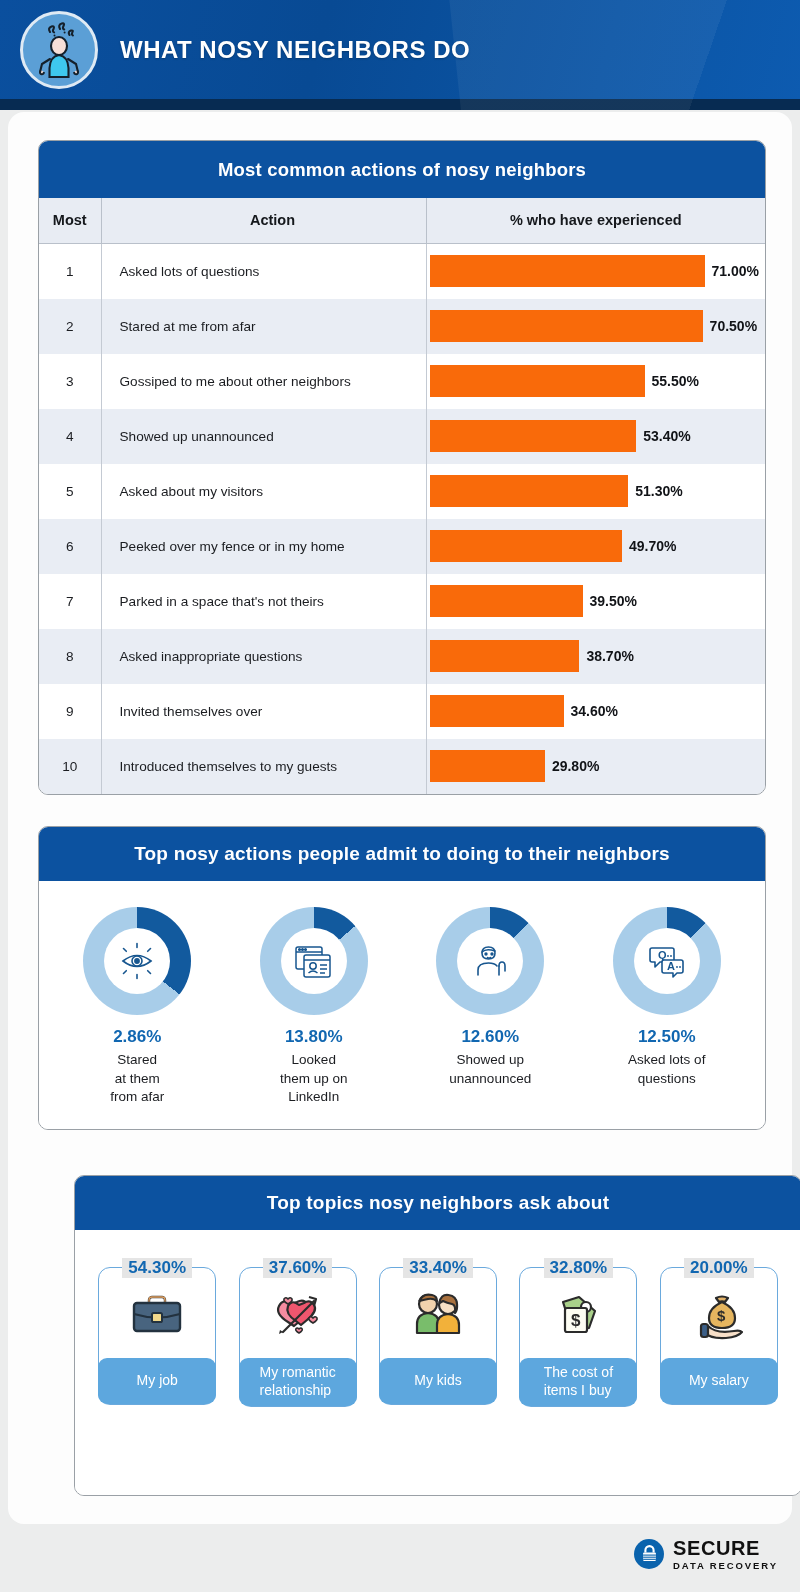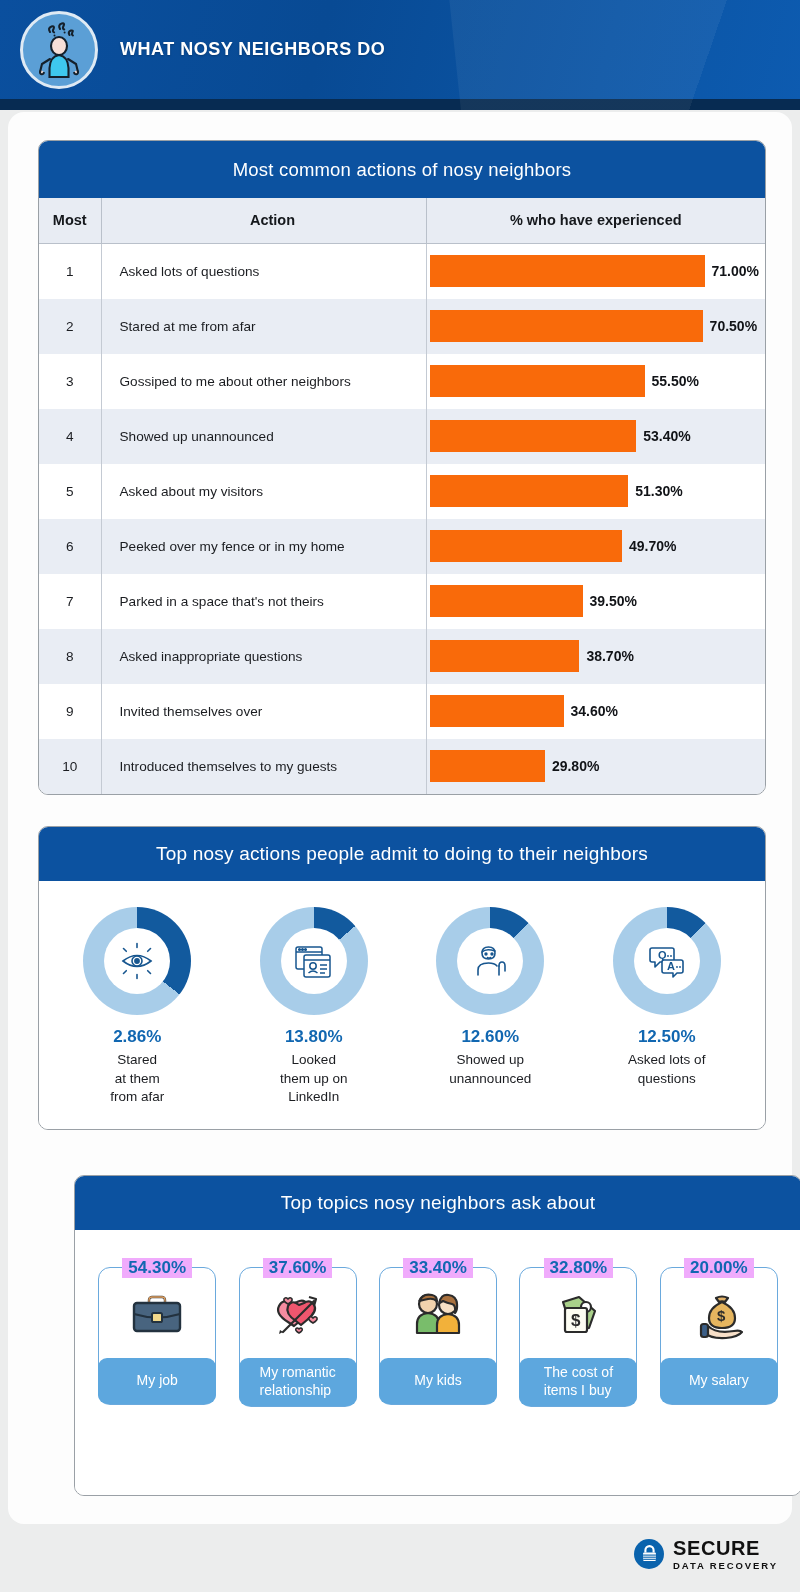--- a/index.html
+++ b/index.html
@@ -23,37 +23,37 @@
     transform: rotate(-6deg);
   }
   .banner-strip { position:absolute; left:0; bottom:0; width:800px; height:11px; background:#072b52; }
   .banner-inner { display:flex; align-items:center; height:99px; padding-left:20px; position:relative; z-index:3; }
   .logo-badge {
     width:78px; height:78px; border-radius:50%;
     background:#5b9fd6; border:3px solid #dfeaf4;
     display:flex; align-items:center; justify-content:center; flex:0 0 auto;
   }
   .banner-title {
-    color:#ffffff; font-size:18px; font-weight:bold; letter-spacing:.5px;
+    color:#ffffff; font-size:24px; font-weight:bold; letter-spacing:.5px;
     margin-left:22px; text-shadow:0 1px 2px rgba(0,0,0,.25);
   }
 
   
   .sheet {
     position:absolute; left:8px; top:112px; width:784px; height:1412px;
     background:#fdfdfd; border-radius:16px;
   }
 
   
   .card {
     border:1px solid #9aa0a6; border-radius:10px; background:#ffffff; overflow:hidden;
   }
   .card-head {
     background:#0c52a0; color:#fff; text-align:center;
-    font-size:18.5px; font-weight:normal; letter-spacing:.2px;
+    font-size:18.5px; font-weight:bold; letter-spacing:.2px;
     display:flex; align-items:center; justify-content:center;
   }
 
   
   .sec-table { position:absolute; left:30px; top:28px; width:728px; }
   .sec-table .card-head { height:57px; }
   table.rank { width:100%; border-collapse:collapse; table-layout:fixed; }
   table.rank th {
     background:#e8ecf3; color:#15181c; font-size:14.5px; font-weight:bold;
     height:45px; border-bottom:1px solid #b9c0ca; border-right:1px solid #b9c0ca;
@@ -84,21 +84,21 @@
     display:flex; align-items:center; justify-content:center;
   }
   .donut-pct { margin-top:12px; font-size:17px; font-weight:bold; color:#1167b1; }
   .donut-label { margin-top:4px; font-size:13.5px; color:#1b1d21; text-align:center; line-height:1.38; }
 
   
   .sec-topic { position:absolute; left:30px; top:1063px; width:728px; height:321px;margin-left:36px; }
   .sec-topic .card-head { height:54px; font-size:19px; }
   .topic-body { display:flex; padding:28px 12px 0 12px; background:#fff; height:266px; }
   .topic-cell { flex:1; display:flex; flex-direction:column; align-items:center; position:relative; }
-  .topic-pct { font-size:17px; font-weight:bold; color:#1167b1; position:relative; z-index:4; background:#f0abfc; padding:0 6px; }
+  .topic-pct { font-size:17px; font-weight:bold; color:#1167b1; position:relative; z-index:4; background:#e5e5e5; padding:0 6px; }
   .topic-box {
     margin-top:-11px; width:118px; border:1px solid #6aa9dd; border-radius:12px;
     background:#fff; display:flex; flex-direction:column; align-items:center;
     padding-top:16px; position:relative;
   }
   .topic-icon { height:62px; display:flex; align-items:center; justify-content:center; }
   .topic-tag {
     margin-top:12px; width:118px; min-height:46px; background:#5da7de; border-radius:9px;
     color:#ffffff; font-size:14px; display:flex; align-items:center; justify-content:center;
     text-align:left; line-height:1.28; padding:6px 6px;

